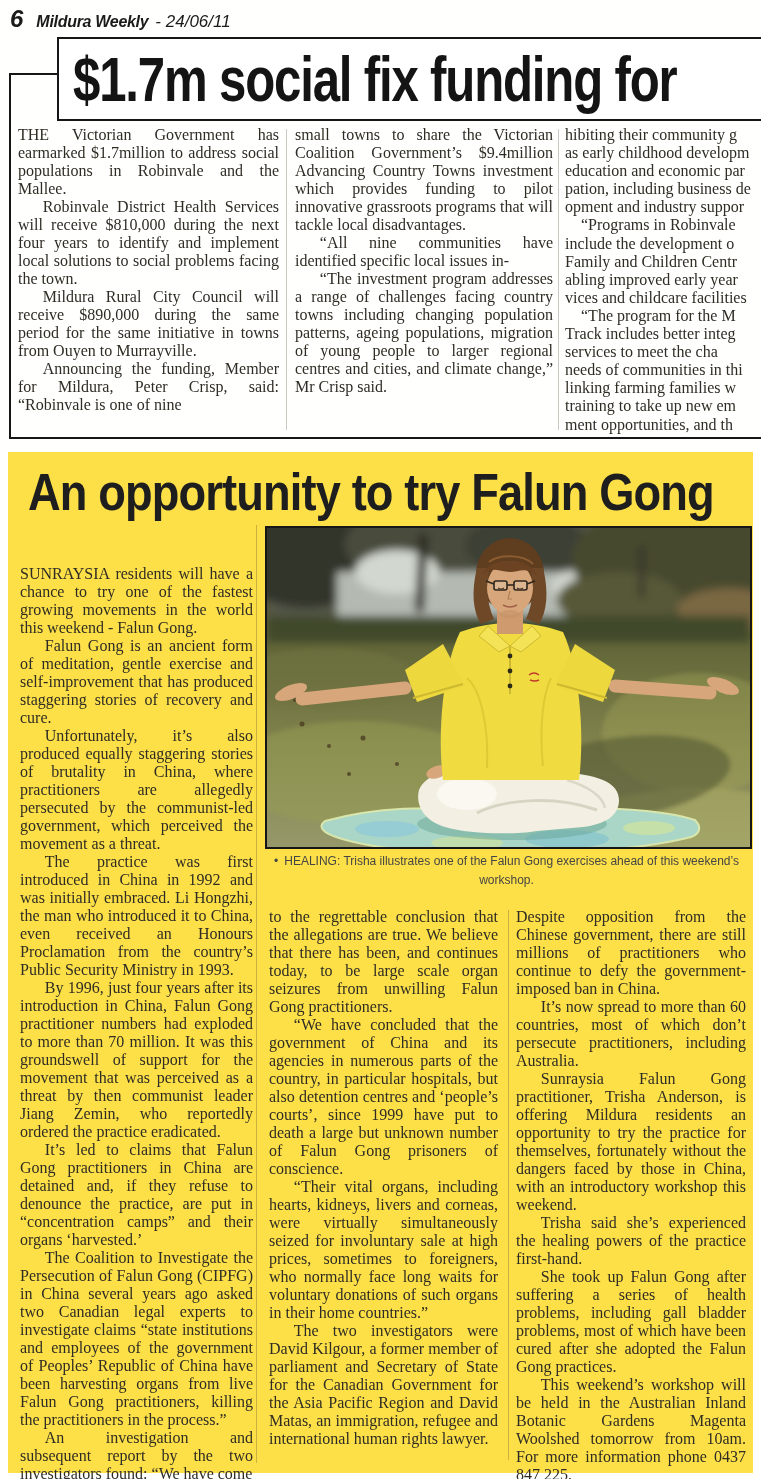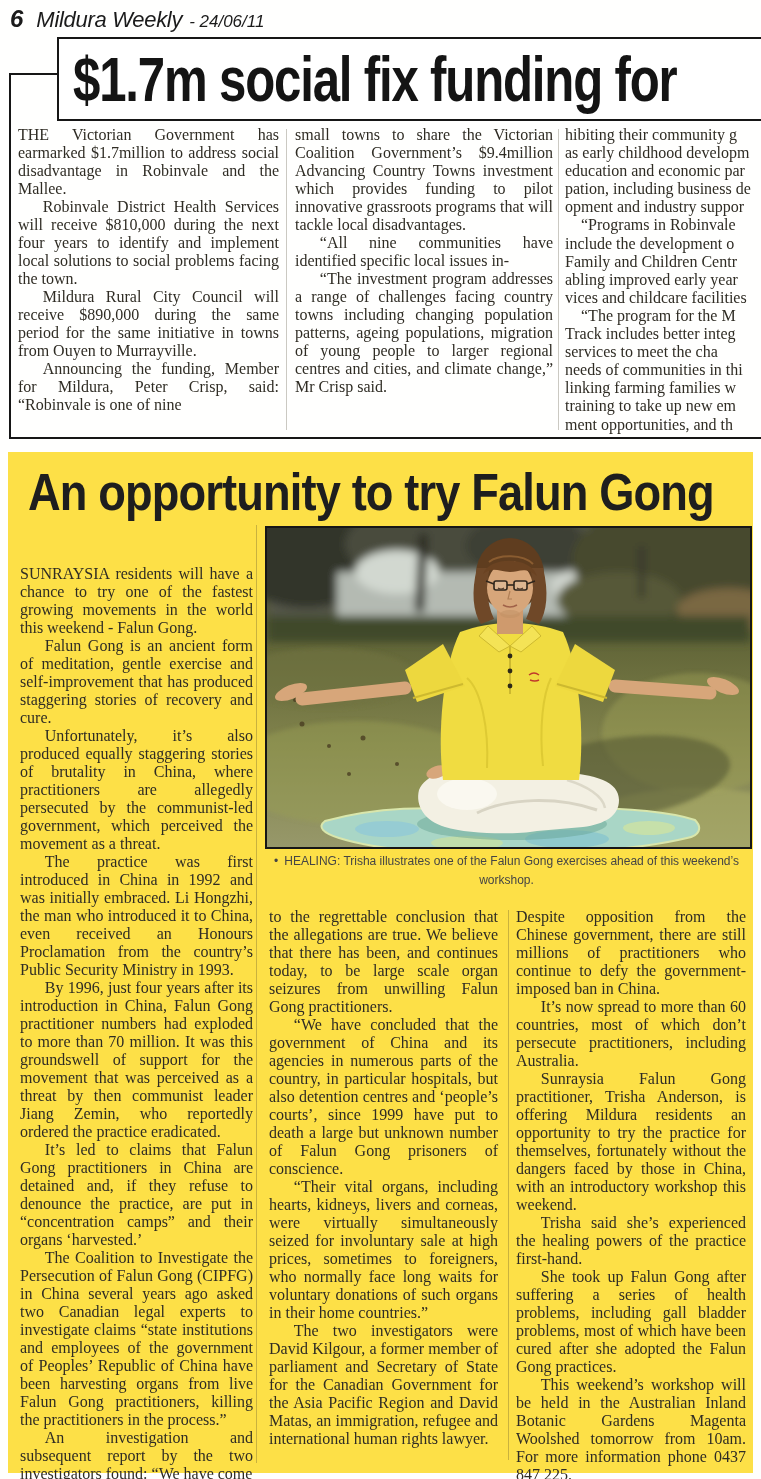--- a/index.html
+++ b/index.html
@@ -5,21 +5,21 @@
   html,body { margin:0; padding:0; background:#e8e8e8; }
   .page {
     position:relative; width:761px; height:1479px; margin:0 auto;
     background:#fffffe; overflow:hidden;
     font-family:"Liberation Serif", serif; color:#2f2c24;
   }
   
   .masthead { position:absolute; left:10px; top:5px; white-space:nowrap;
     font-family:"Liberation Sans", sans-serif; font-style:italic; color:#1b1b1b; }
   .m-pageno { font-size:24px; font-weight:bold; margin-right:13px; }
-  .m-title  { font-size:22px; font-weight:normal; letter-spacing:-0.3px;}
+  .m-title  { font-size:16px; font-weight:bold; letter-spacing:-0.3px;}
   .m-date   { font-size:17px; font-weight:normal; margin-left:7px; }
 
   
   .box1 { position:absolute; left:9px; top:73px; width:900px; height:362px;
     border:2px solid #161616; background:transparent; }
   .hbox1 { position:absolute; left:57px; top:37px; width:860px; height:80px;
     background:#ffffff; border:2px solid #161616; display:flex; align-items:center; }
   .h1text { white-space:nowrap; font-family:"Liberation Sans", sans-serif;
     font-weight:bold; font-size:63px; letter-spacing:-1.5px; color:#141414;
     transform:scaleX(.78); transform-origin:left center; padding-left:18px; }
@@ -65,21 +65,21 @@
     <span class="m-pageno">6</span><span class="m-title">Mildura Weekly</span><span class="m-date">- 24/06/11</span>
   </div>
 
   <div class="box1"></div>
 
   <div class="hbox1">
     <div class="h1text">$1.7m social fix funding for</div>
   </div>
 
   <div class="newscol tcol1">
-      <p>THE Victorian Government has earmarked $1.7million to address social disadvantage in Robinvale and the Mallee.</p>
+      <p>THE Victorian Government has earmarked $1.7million to address social populations in Robinvale and the Mallee.</p>
       <p>Robinvale District Health Services will receive $810,000 during the next four years to identify and implement local solutions to social problems facing the town.</p>
       <p>Mildura Rural City Council will receive $890,000 during the same period for the same initiative in towns from Ouyen to Murrayville.</p>
       <p>Announcing the funding, Member for Mildura, Peter Crisp, said: “Robinvale is one of nine</p>
     </div>
   <div class="newscol tcol2">
       <p>small towns to share the Victorian Coalition Government’s $9.4million Advancing Country Towns investment which provides funding to pilot innovative grassroots programs that will tackle local disadvantages.</p>
       <p>“All nine communities have identified specific local issues in-</p>
       <p>“The investment program addresses a range of challenges facing country towns including changing population patterns, ageing populations, migration of young people to larger regional centres and cities, and climate change,” Mr Crisp said.</p>
     </div>
   <div class="newscol tcol3">

